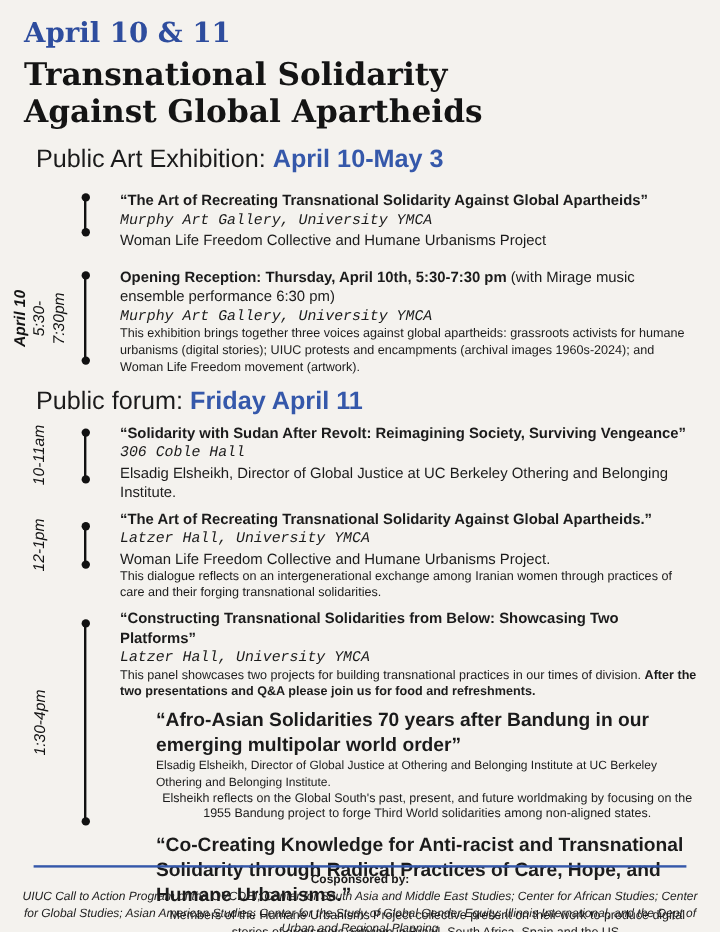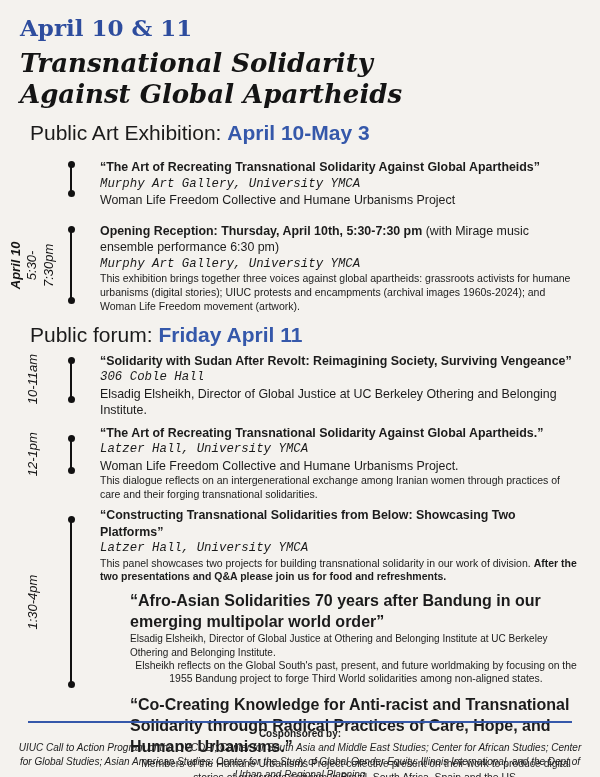--- a/index.html
+++ b/index.html
@@ -3,21 +3,21 @@
 <meta charset="utf-8">
 <style>
   html,body{margin:0;padding:0;}
   body{background:#f4f2ee;font-family:"Liberation Sans","DejaVu Sans",sans-serif;color:#1b1b1b;}
   .poster{position:relative;width:600px;height:777px;background:#f4f2ee;overflow:hidden;}
 
   
   .header{padding:14px 20px 0 20px;}
   .date-range{font-family:"DejaVu Serif","Liberation Serif",serif;font-weight:bold;font-size:23px;color:#2e4d9e;line-height:1.2;}
   .main-title{margin:6px 0 0 0;font-family:"DejaVu Serif","Liberation Serif",serif;font-weight:600;font-size:26px;line-height:1.22;color:#141414;}
-  .main-title span{display:block;font-style:italic;}
+  .main-title span{display:block;}
 
   
   .section-heading{margin:8px 0 0 30px;font-size:21px;font-weight:normal;line-height:1.3;color:#1b1b1b;}
   .section-heading .blue{color:#3558aa;font-weight:bold;}
   .section-heading.forum{margin-top:8px;}
 
   
   .event{position:relative;padding-left:100px;padding-right:18px;}
   .event p{margin:0;}
   .ev-title{font-size:12.4px;font-weight:bold;line-height:1.33;}
@@ -118,21 +118,21 @@
 
   <section class="event mt6">
     <div class="gutter" style="top:12px;height:166px;">
       <div class="rot">
         <span>1:30-4pm</span>
       </div>
     </div>
     <div class="timeline" style="top:12px;height:166px;"></div>
     <p class="ev-title">“Constructing Transnational Solidarities from Below: Showcasing Two Platforms”</p>
     <p class="ev-venue">Latzer Hall, University YMCA</p>
-    <p class="ev-desc"><span>This panel showcases two projects for building transnational solidarity in our work of division. </span><b>After the two presentations and Q&amp;A please join us for food and refreshments.</b></p>
+    <p class="ev-desc"><span>This panel showcases two projects for building transnational practices in our times of division. </span><b>After the two presentations and Q&amp;A please join us for food and refreshments.</b></p>
 
     <div class="sub-event mt6">
       <p class="ev-title">“Afro-Asian Solidarities 70 years after Bandung in our emerging multipolar world order”</p>
       <p class="ev-line">Elsadig Elsheikh, Director of Global Justice at Othering and Belonging Institute at UC Berkeley Othering and Belonging Institute.</p>
       <p class="ev-desc">Elsheikh reflects on the Global South's past, present, and future worldmaking by focusing on the 1955 Bandung project to forge Third World solidarities among non-aligned states.</p>
     </div>
 
     <div class="sub-event mt8">
       <p class="ev-title">“Co-Creating Knowledge for Anti-racist and Transnational Solidarity through Radical Practices of Care, Hope, and Humane Urbanisms.”</p>
       <p class="ev-desc">Members of the Humane Urbanisms Project collective present on their work to produce digital stories of grassroots activism in Brazil, South Africa, Spain and the US.</p>

